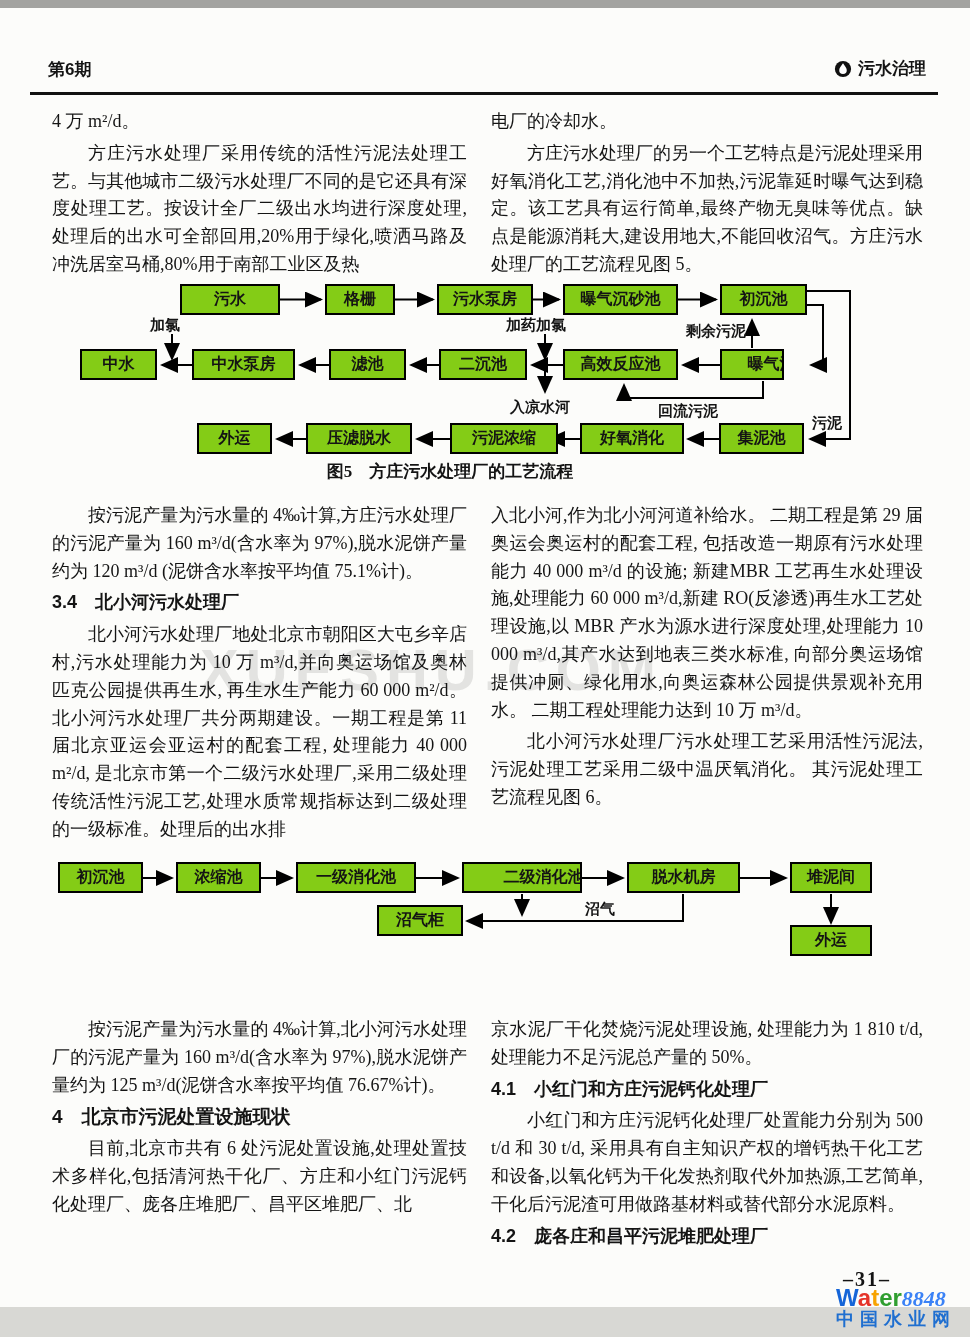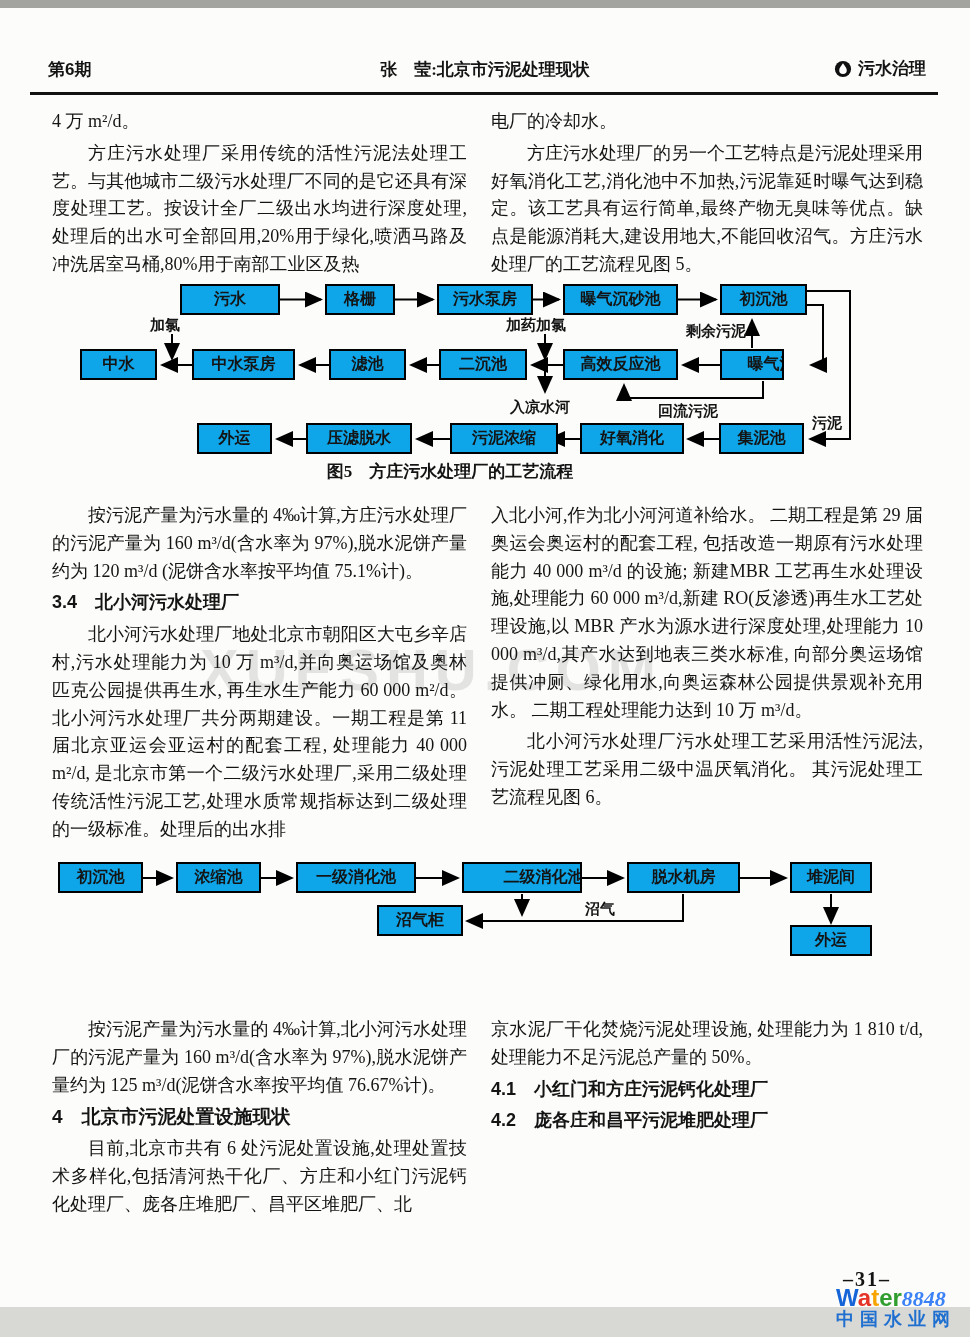--- a/index.html
+++ b/index.html
@@ -21,21 +21,21 @@
   
   .col{position:absolute;text-align:justify;font-size:18px;line-height:27.8px;z-index:1;}
   .col p{margin:4px;}
   .ind{text-indent:2em;}
   .h-inline{font-family:"Liberation Sans",sans-serif;font-weight:700;}
   .h-big{font-family:"Liberation Sans",sans-serif;font-weight:700;font-size:19px;margin:14px 0 12px 0;}
   .cl{left:48px;width:423px;}
   .cr{left:487px;width:440px;}
   
   .fig{position:absolute;left:0;width:970px;z-index:1;}
-  .fnode{position:absolute;height:31px;border:2px solid #000;background:#0ea5e9;box-sizing:border-box;
+  .fnode{position:absolute;height:31px;border:2px solid #000;background:#84cc16;box-sizing:border-box;
          display:flex;align-items:center;justify-content:center;white-space:nowrap;overflow:hidden;
          font-family:"Liberation Sans",sans-serif;font-weight:600;font-size:16px;}
   .flabel{position:absolute;font-family:"Liberation Sans",sans-serif;font-weight:600;font-size:15px;white-space:nowrap;}
   .fsvg{position:absolute;left:0;top:0;}
   .fcap{position:absolute;text-align:center;font-weight:700;font-size:17px;}
   
   .pagenum{left:843px;top:1268px;font-size:20px;font-weight:700;letter-spacing:2px;z-index:2;}
   .logo{left:836px;top:1286px;z-index:2;line-height:1;}
   .logo-top{font-family:"Liberation Sans",sans-serif;font-weight:700;font-size:24px;letter-spacing:0;}
   .logo-num{font-family:"Liberation Serif",serif;font-style:italic;font-weight:700;font-size:22px;}
@@ -45,21 +45,20 @@
 </style>
 </head>
 <body>
 
 <div class="page">
 
   <div class="abs edge-top"></div>
   <div class="abs edge-bottom"></div>
 
   <div class="abs hdr-issue">第6期</div>
-  <div class="abs hdr-title">张　莹:北京市污泥处理现状</div>
   <div class="abs hdr-right">
     <span style="display:inline-flex;">
       <svg width="18" height="18" viewBox="0 0 20 20">
         <circle cx="10" cy="10" r="9" fill="#111"></circle>
         <path d="M10 3.6 C12.6 7.2 14.2 9.3 14.2 11.4 a4.2 4.2 0 0 1 -8.4 0 C5.8 9.3 7.4 7.2 10 3.6 Z" fill="#fff"></path>
       </svg>
     </span>
     <span>污水治理</span>
   </div>
   <div class="abs hdr-rule"></div>
@@ -170,20 +169,21 @@
   </div>
 
   <div class="col cl" style="top:1012px;">
     <p class="ind">按污泥产量为污水量的 4‰计算,北小河污水处理厂的污泥产量为 160 m³/d(含水率为 97%),脱水泥饼产量约为 125 m³/d(泥饼含水率按平均值 76.67%计)。</p>
     <p class="h-big">4　北京市污泥处置设施现状</p>
     <p class="ind">目前,北京市共有 6 处污泥处置设施,处理处置技术多样化,包括清河热干化厂、方庄和小红门污泥钙化处理厂、庞各庄堆肥厂、昌平区堆肥厂、北</p>
   </div>
   <div class="col cr" style="top:1012px;">
     <p>京水泥厂干化焚烧污泥处理设施, 处理能力为 1 810 t/d,处理能力不足污泥总产量的 50%。</p>
     <p class="h-inline">4.1　小红门和方庄污泥钙化处理厂</p>
+    <p class="ind">小红门和方庄污泥钙化处理厂处置能力分别为 500 t/d 和 30 t/d, 采用具有自主知识产权的增钙热干化工艺和设备,以氧化钙为干化发热剂取代外加热源,工艺简单,干化后污泥渣可用做路基材料或替代部分水泥原料。</p>
     <p class="h-inline">4.2　庞各庄和昌平污泥堆肥处理厂</p>
   </div>
 
   <div class="abs pagenum">–31–</div>
   <div class="abs logo">
     <div class="logo-top">
       <span style="color: rgb(21, 101, 216);">W</span><span style="color: rgb(229, 51, 40);">a</span><span style="color: rgb(247, 163, 0);">t</span><span style="color: rgb(47, 158, 47);">e</span><span style="color: rgb(47, 158, 47);">r</span><span class="logo-num" style="color: #3b82f6;">8848</span><span class="logo-com" style="color: rgb(229, 51, 40);">.com</span>
     </div>
     <div class="logo-cn" style="color: rgb(31, 111, 208);">中国水业网</div>
   </div>

